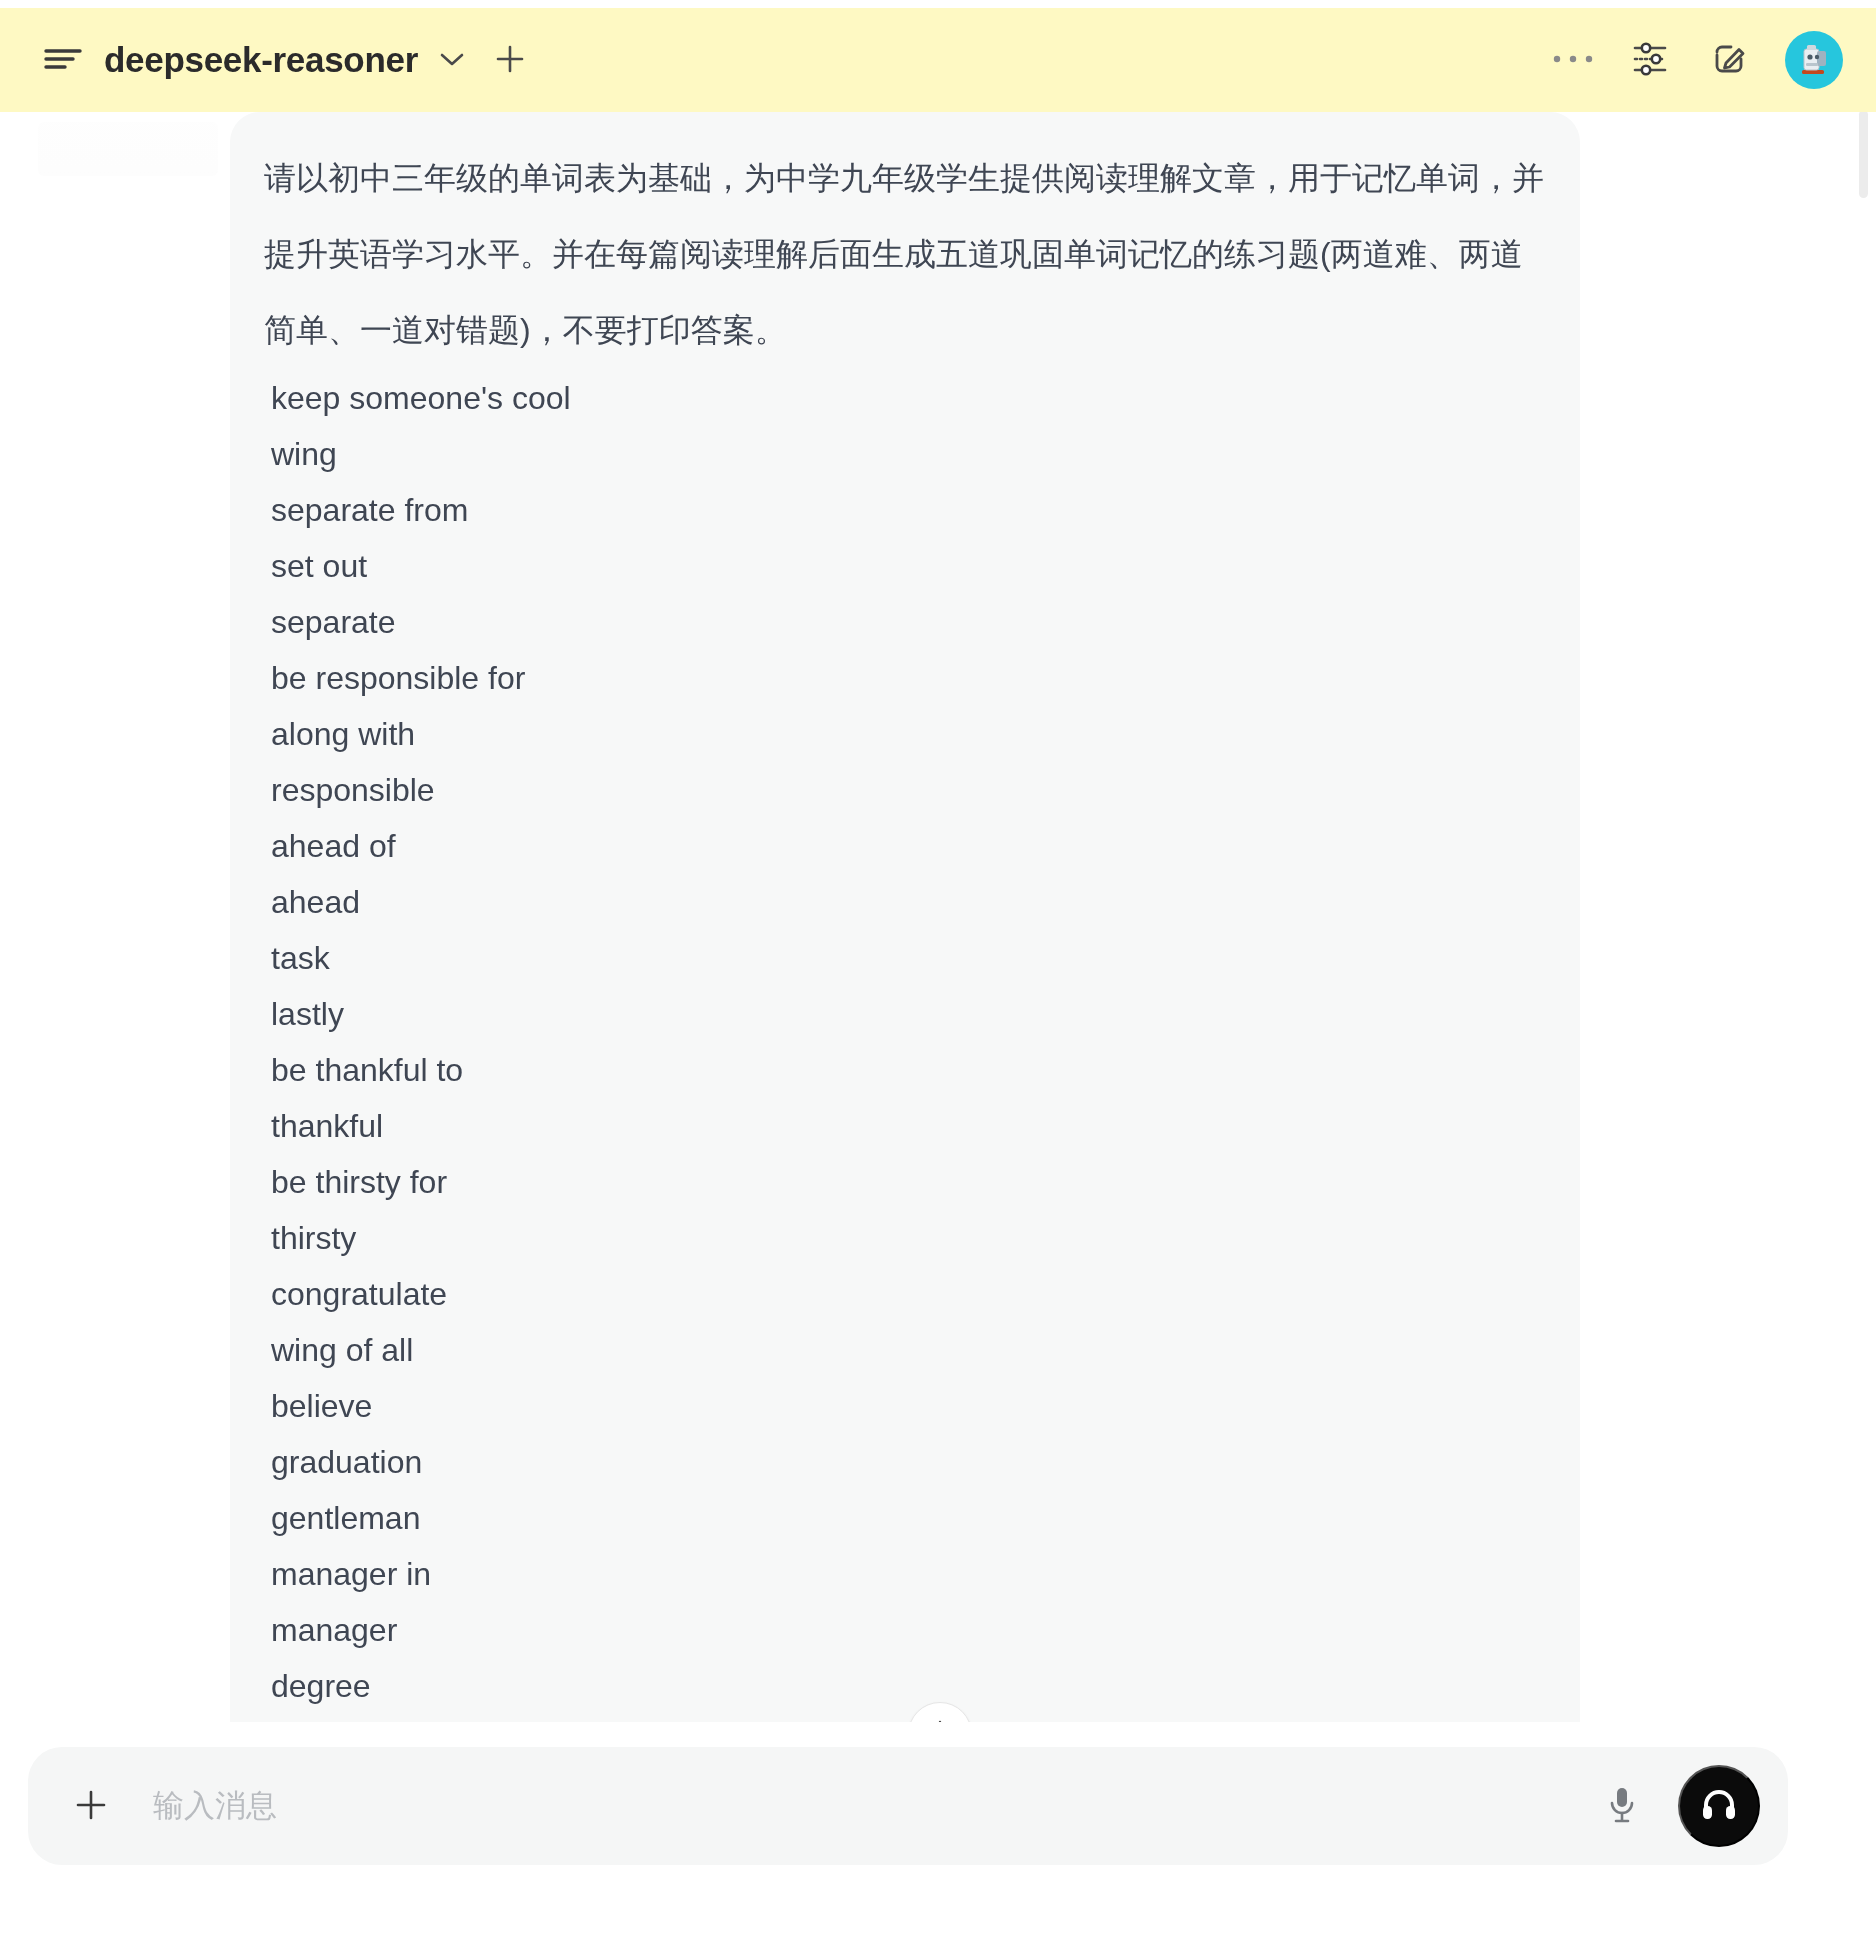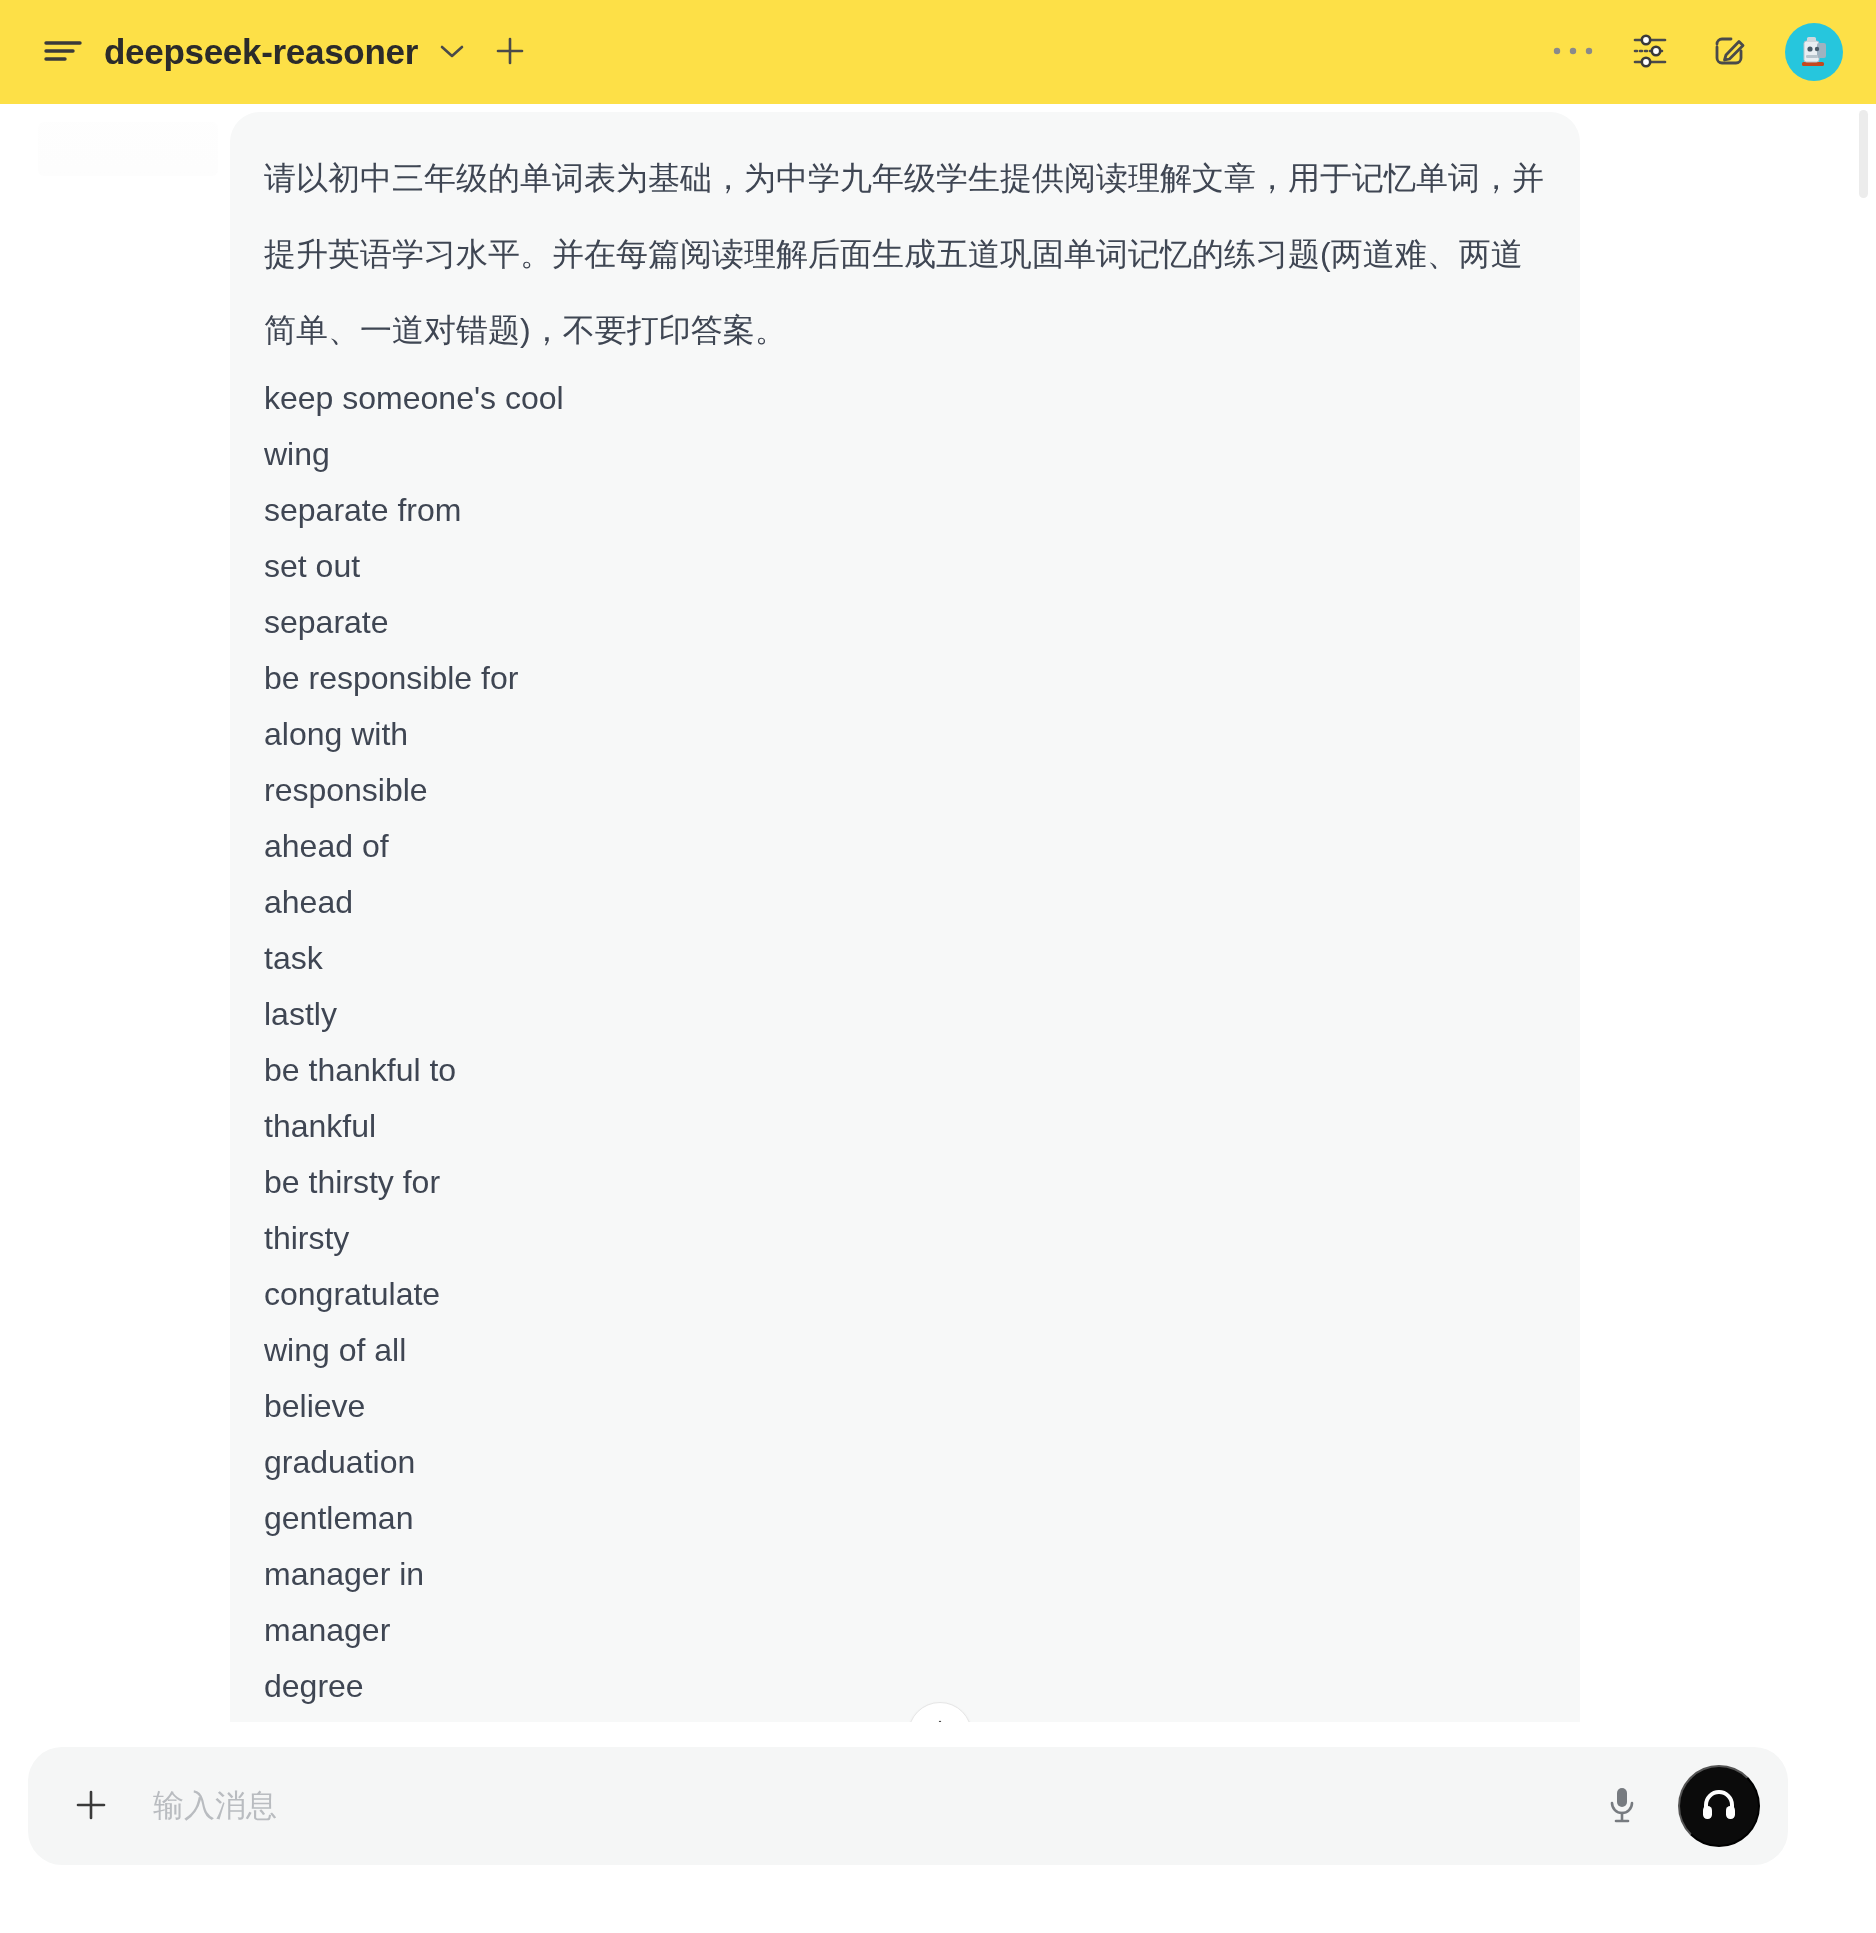--- a/index.html
+++ b/index.html
@@ -11,24 +11,24 @@
     height: 1933px;
     background: #ffffff;
     font-family: "Liberation Sans", "DejaVu Sans", sans-serif;
     overflow: hidden;
     position: relative;
   }
 
   
   .topbar {
     position: absolute;
-    top: 0; left: 0;
+    top: 8px; left: 0;
     width: 1876px;
     height: 104px;
-    background: #fde047;
+    background: #fef9c3;
     display: flex;
     align-items: center;
     box-sizing: border-box;
     padding: 0 33px 0 36px;
     z-index: 40;
   }
   .topbar-left {
     display: flex;
     align-items: center;
     gap: 0px;
@@ -122,20 +122,21 @@
   .word-list {
     margin: 0;
     padding: 0;
     list-style: none;
   }
   .word-item {
     font-size: 32px;
     line-height: 56px;
     color: #3f4653;
     white-space: nowrap;
+    margin-left: 7px;
   }
 
   
   .scroll-fab {
     position: absolute;
     left: 908px;
     top: 1598px;
     width: 62px; height: 62px;
     border-radius: 50%;
     background: #ffffff;

